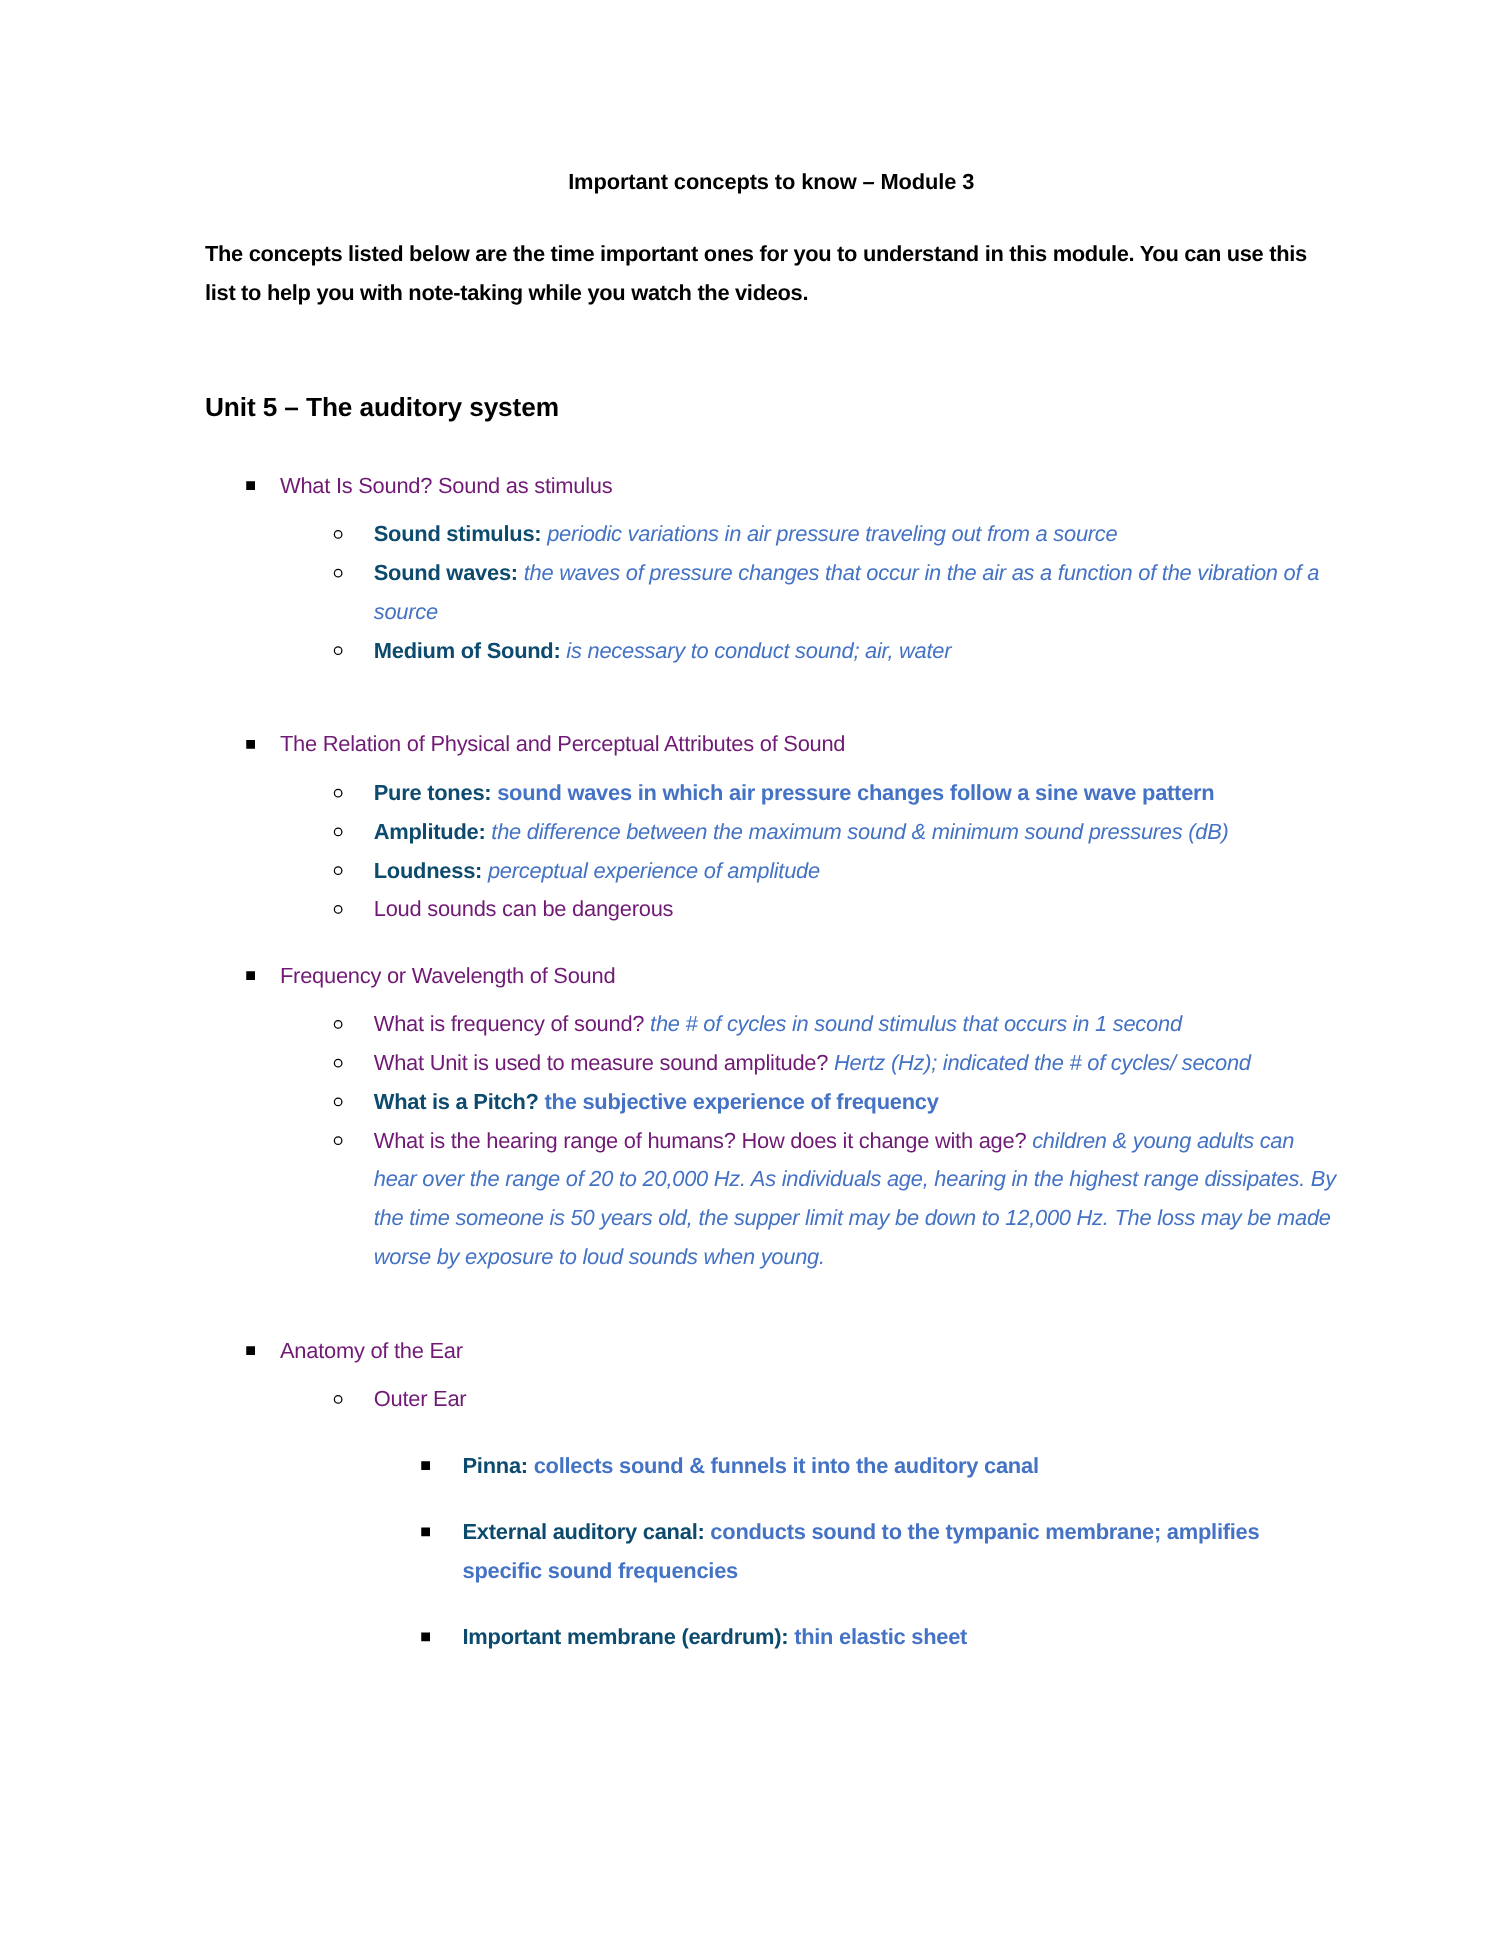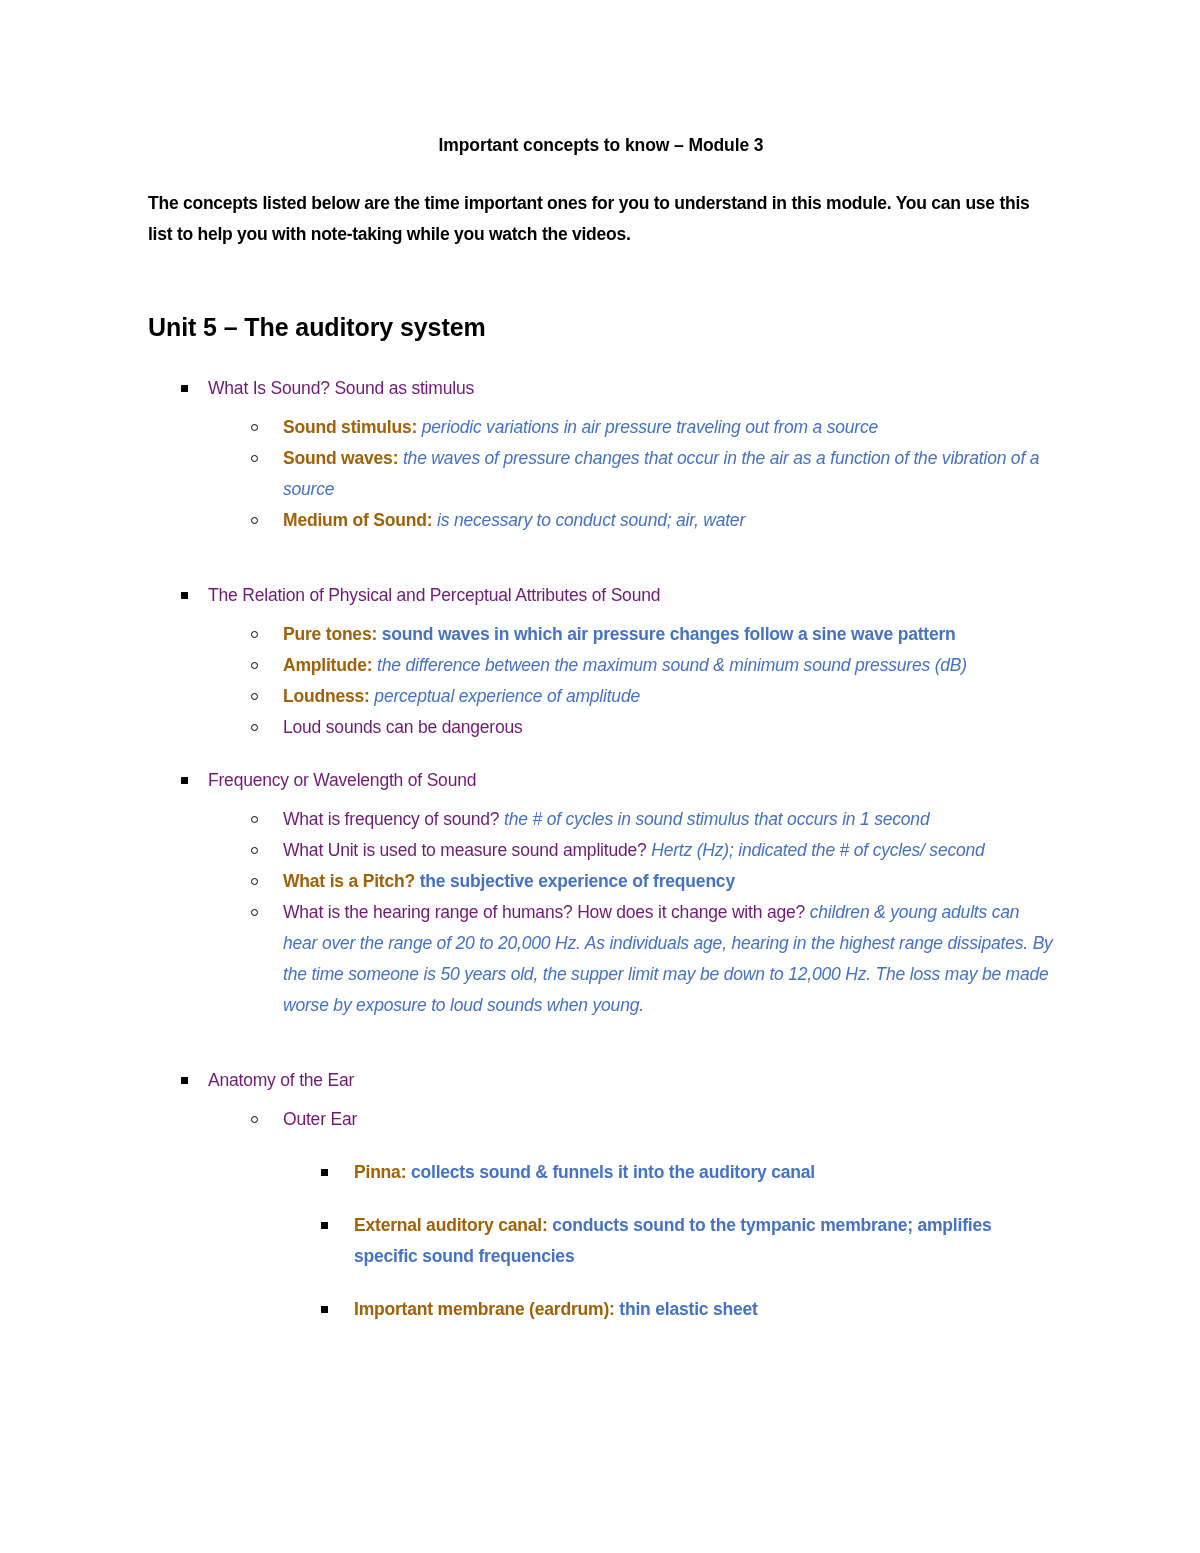--- a/index.html
+++ b/index.html
@@ -15,21 +15,21 @@
     position: relative;
     width: 1200px;
     height: 1553px;
     background: #ffffff;
     margin: 0 auto;
     overflow: hidden;
     box-sizing: border-box;
   }
   .content {
     position: absolute;
-    left: 148px;
+    left: 164px;
     top: 132px;
     width: 906px;
   }
 
   
   .doc-title {
     text-align: center;
     font-weight: bold;
     font-size: 17.5px;
     line-height: 26px;
@@ -43,21 +43,21 @@
     font-size: 17.5px;
     line-height: 31px;
     letter-spacing: -0.25px;
     margin: 0;
     text-align: left;
   }
 
   
   .unit-heading {
     font-weight: bold;
-    font-size: 25px;
+    font-size: 21px;
     line-height: 28px;
     letter-spacing: -0.1px;
     margin: 63px 0 0 0;
   }
 
   
   .lvl1, .lvl2, .lvl3 {
     position: relative;
     font-size: 17.5px;
     letter-spacing: -0.2px;
@@ -98,21 +98,21 @@
     border-radius: 50%;
     box-sizing: border-box;
     top: 12px;
     left: 1px;
   }
 
   .gap-sm { height: 8px; }
   .gap-md { height: 22px; }
   .gap-lg { height: 32px; }
   .gap-xl { height: 44px; }
-  .lbl { font-weight: bold; color: #a16207; }
+  .lbl { font-weight: bold; color: #0c4a6e; }
   .ans { font-weight: normal; color: #4472C4; font-style: italic; }
   .ans-b { font-weight: bold; color: #4472C4; text-align: center; }
   .plain { font-weight: normal; color: #701a75; }
 </style>
 </head>
 <body>
 
 <div class="page">
   <div class="content">
 

